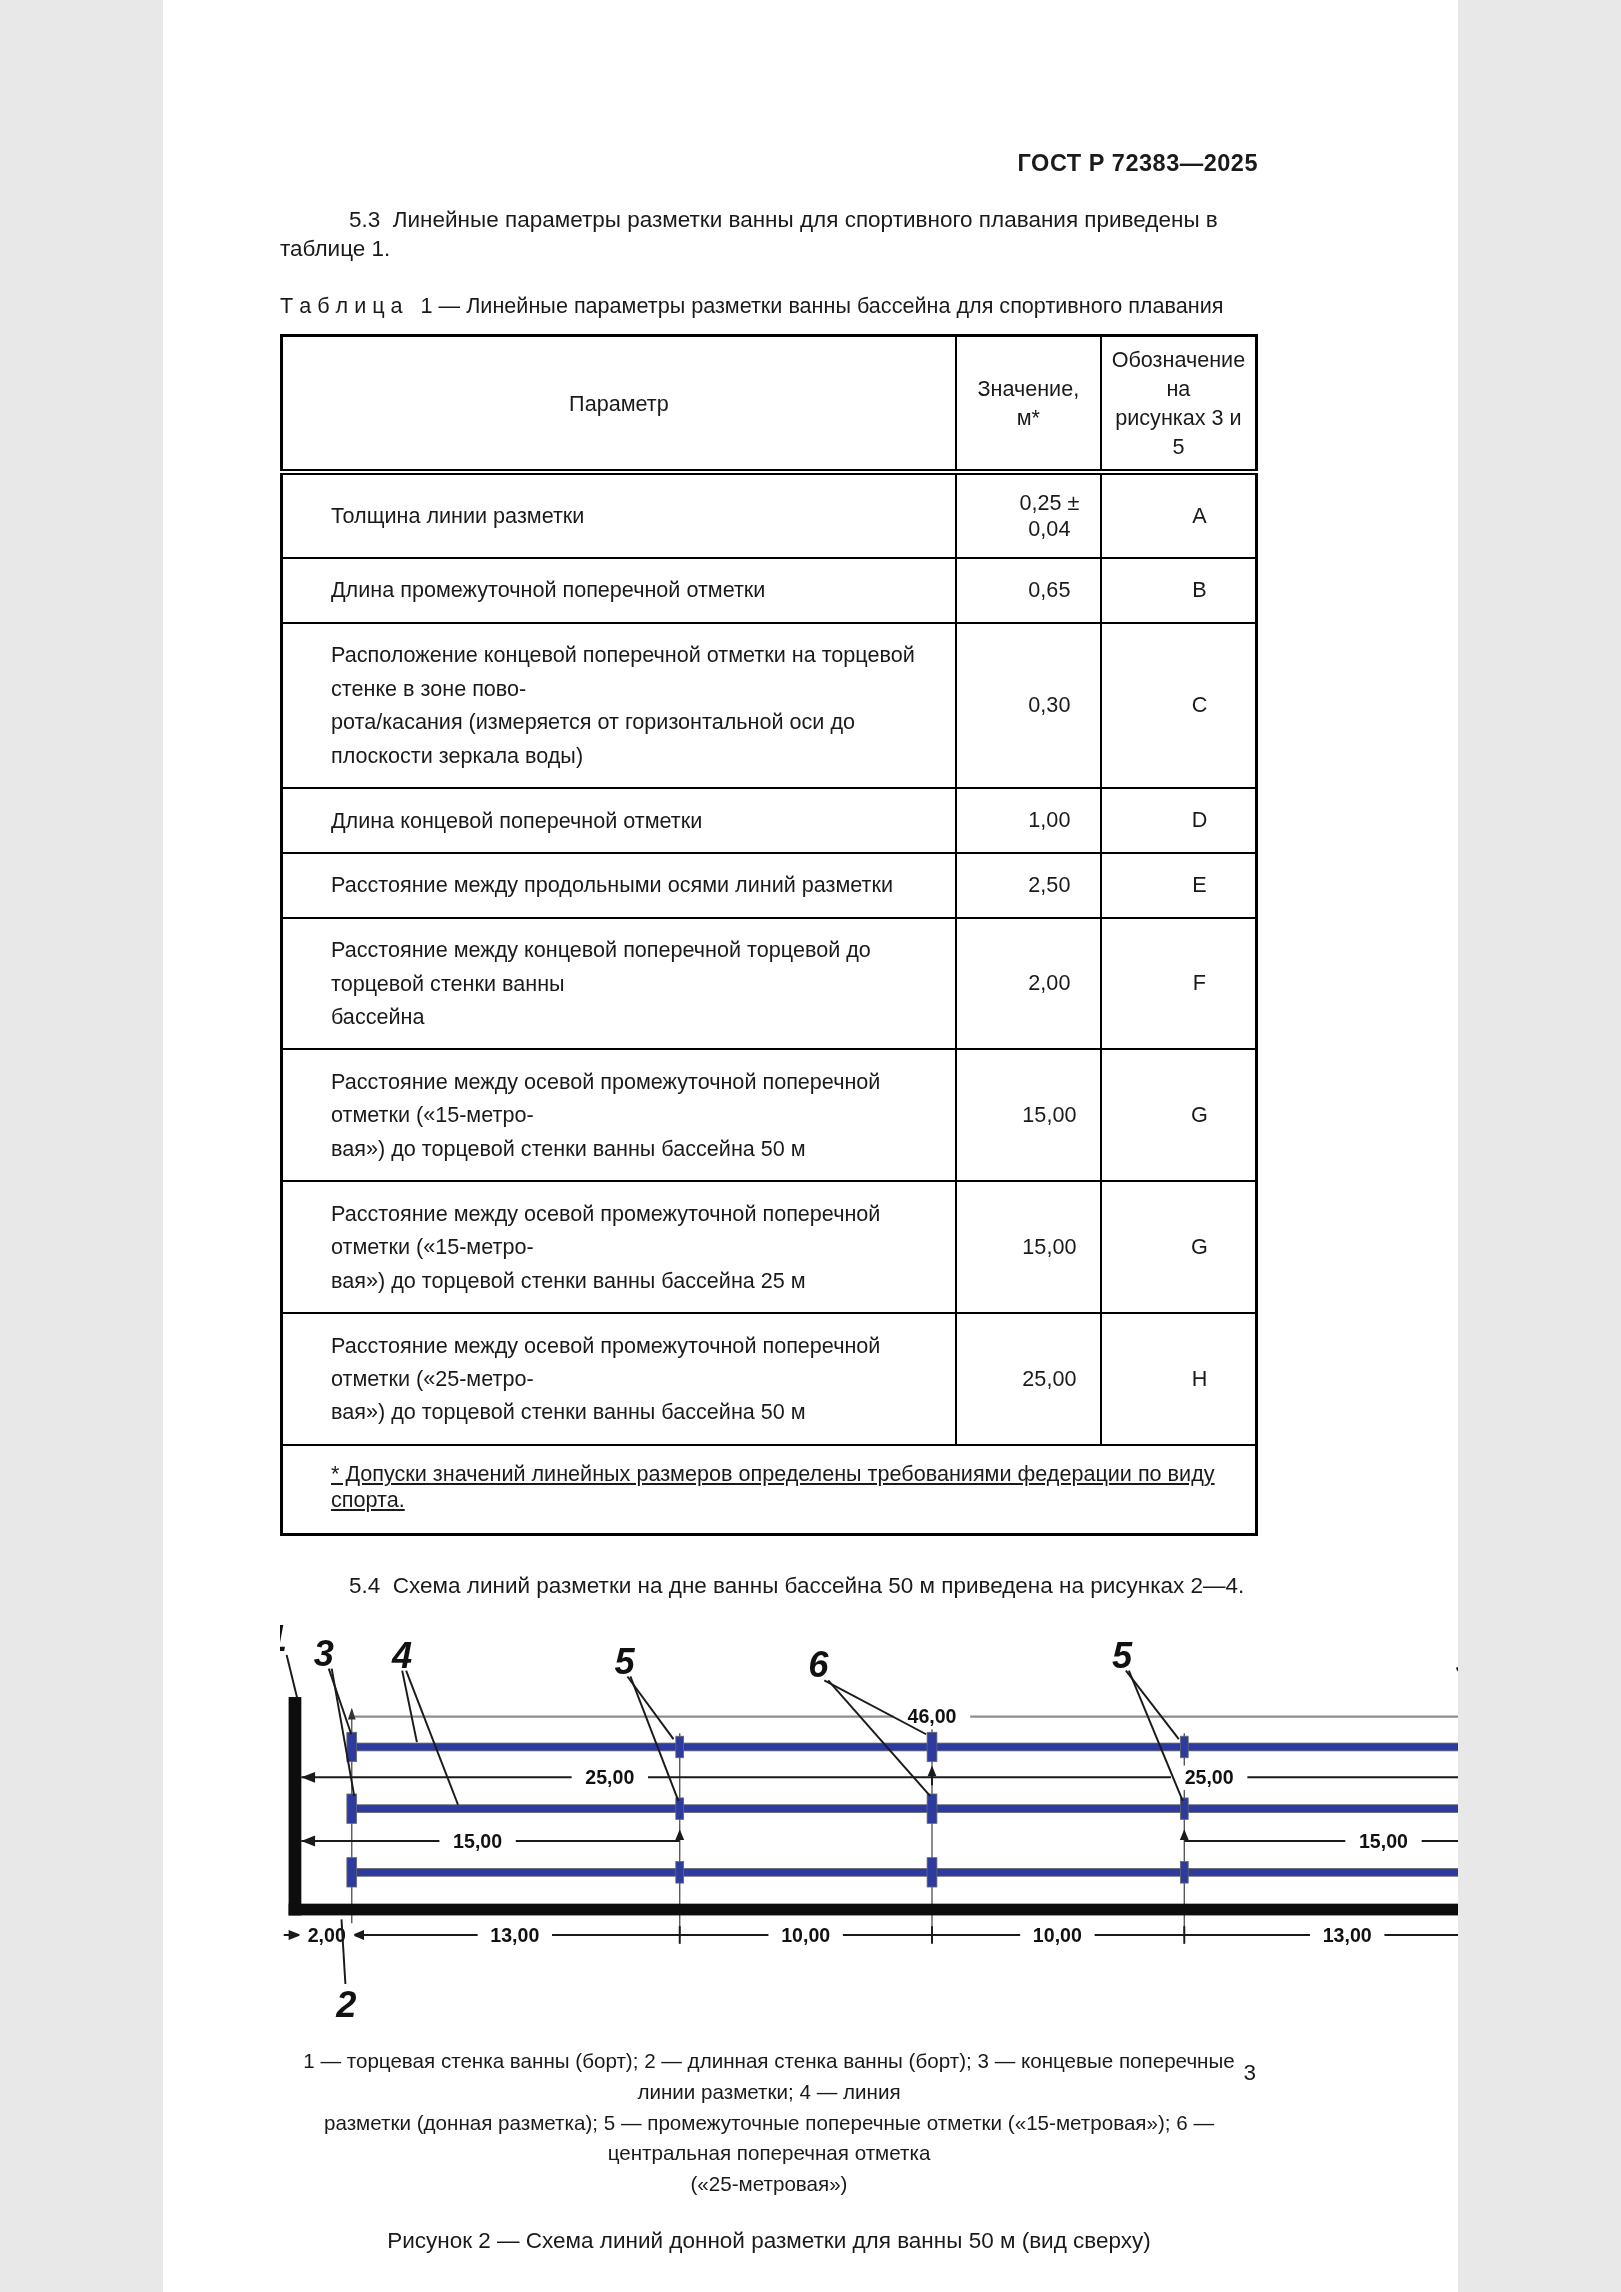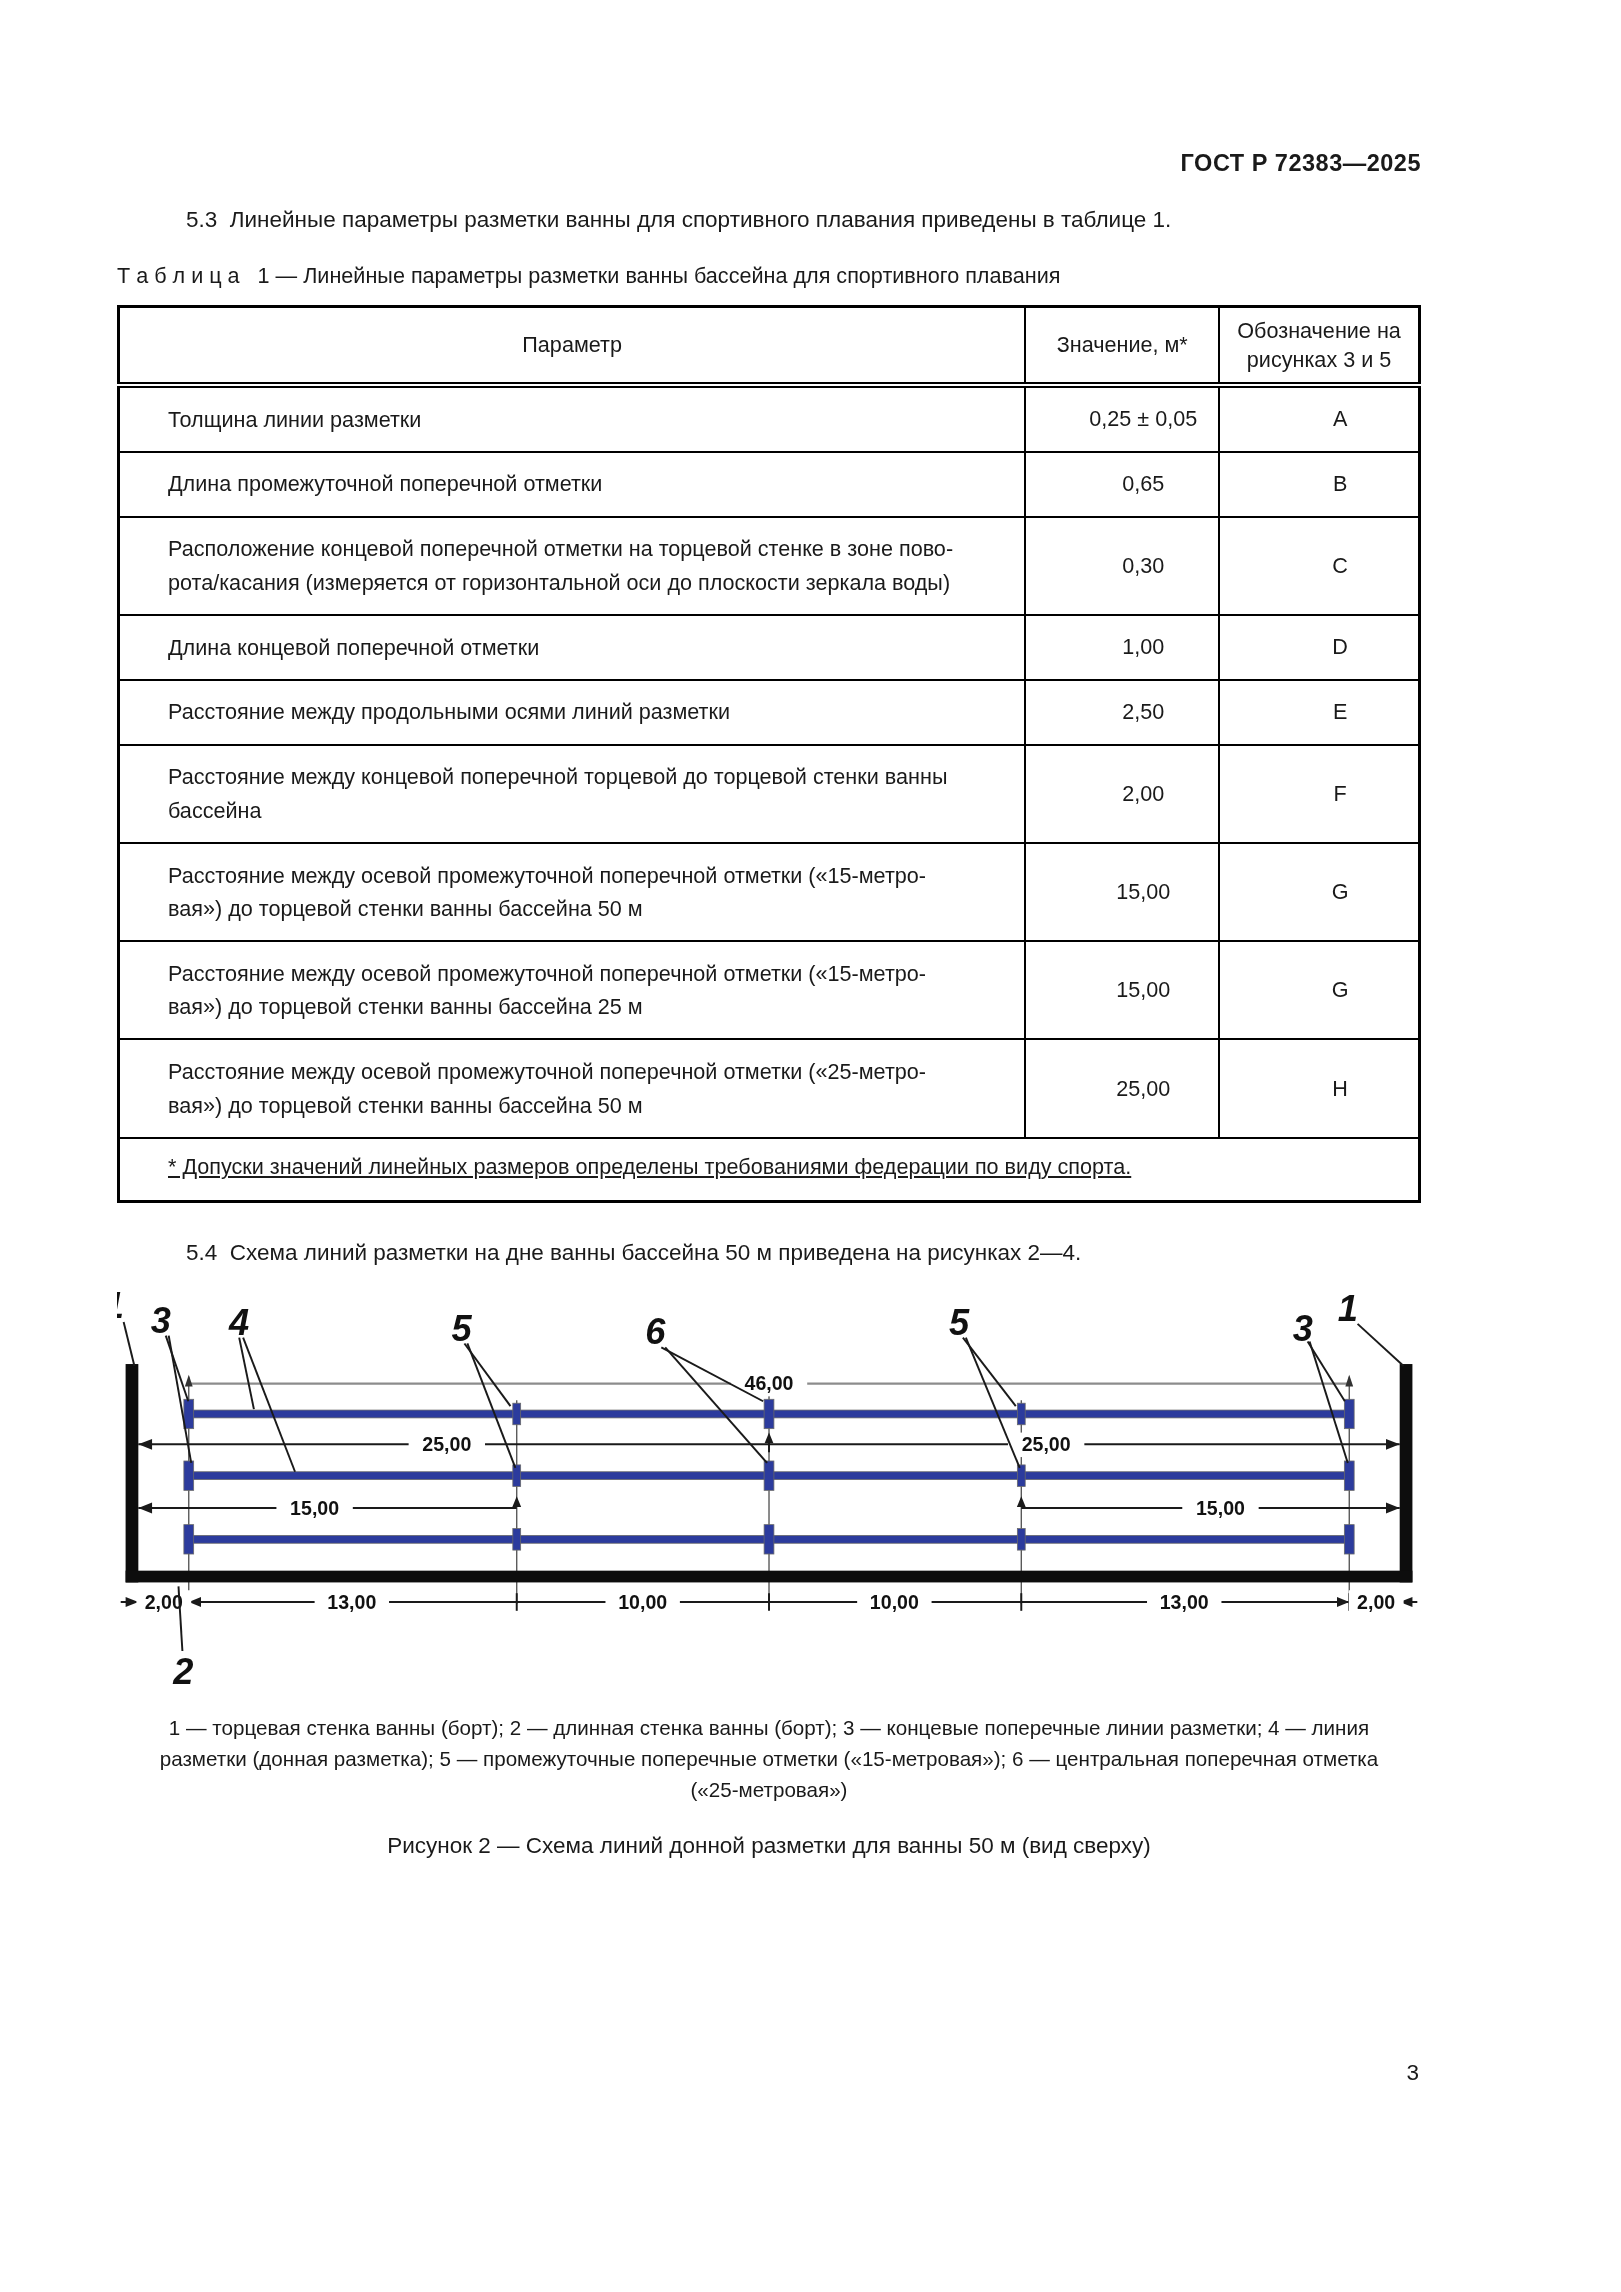--- a/index.html
+++ b/index.html
@@ -1,18 +1,18 @@
 <!DOCTYPE html>
 <html><head>
 <meta charset="utf-8">
 <style>
   html,body { margin:0; padding:0; background:#e8e8e8; }
   .page {
     position:relative;
-    width:1621px; height:2293px;
+    width:1295px; height:2293px;
     margin:0 auto;
     background:#ffffff;
     font-family:"Liberation Sans", sans-serif;
     color:#1a1a1a;
     overflow:hidden;
   }
   .content { padding:0 200px 0 117px; }
 
   .gost-header {
     padding-top:150px;
@@ -120,21 +120,21 @@
         <tr>
           <th>Параметр</th>
           <th>Значение, м*</th>
           <th>Обозначение на
 рисунках 3 и 5</th>
         </tr>
       </thead>
       <tbody>
         <tr>
           <td class="param">Толщина линии разметки</td>
-          <td class="value">0,25 ± 0,05</td>
+          <td class="value">0,25 ± 0,04</td>
           <td class="sign">A</td>
         </tr>
         <tr>
           <td class="param">Длина промежуточной поперечной отметки</td>
           <td class="value">0,65</td>
           <td class="sign">B</td>
         </tr>
         <tr>
           <td class="param">Расположение концевой поперечной отметки на торцевой стенке в зоне пово-
 рота/касания (измеряется от горизонтальной оси до плоскости зеркала воды)</td>

